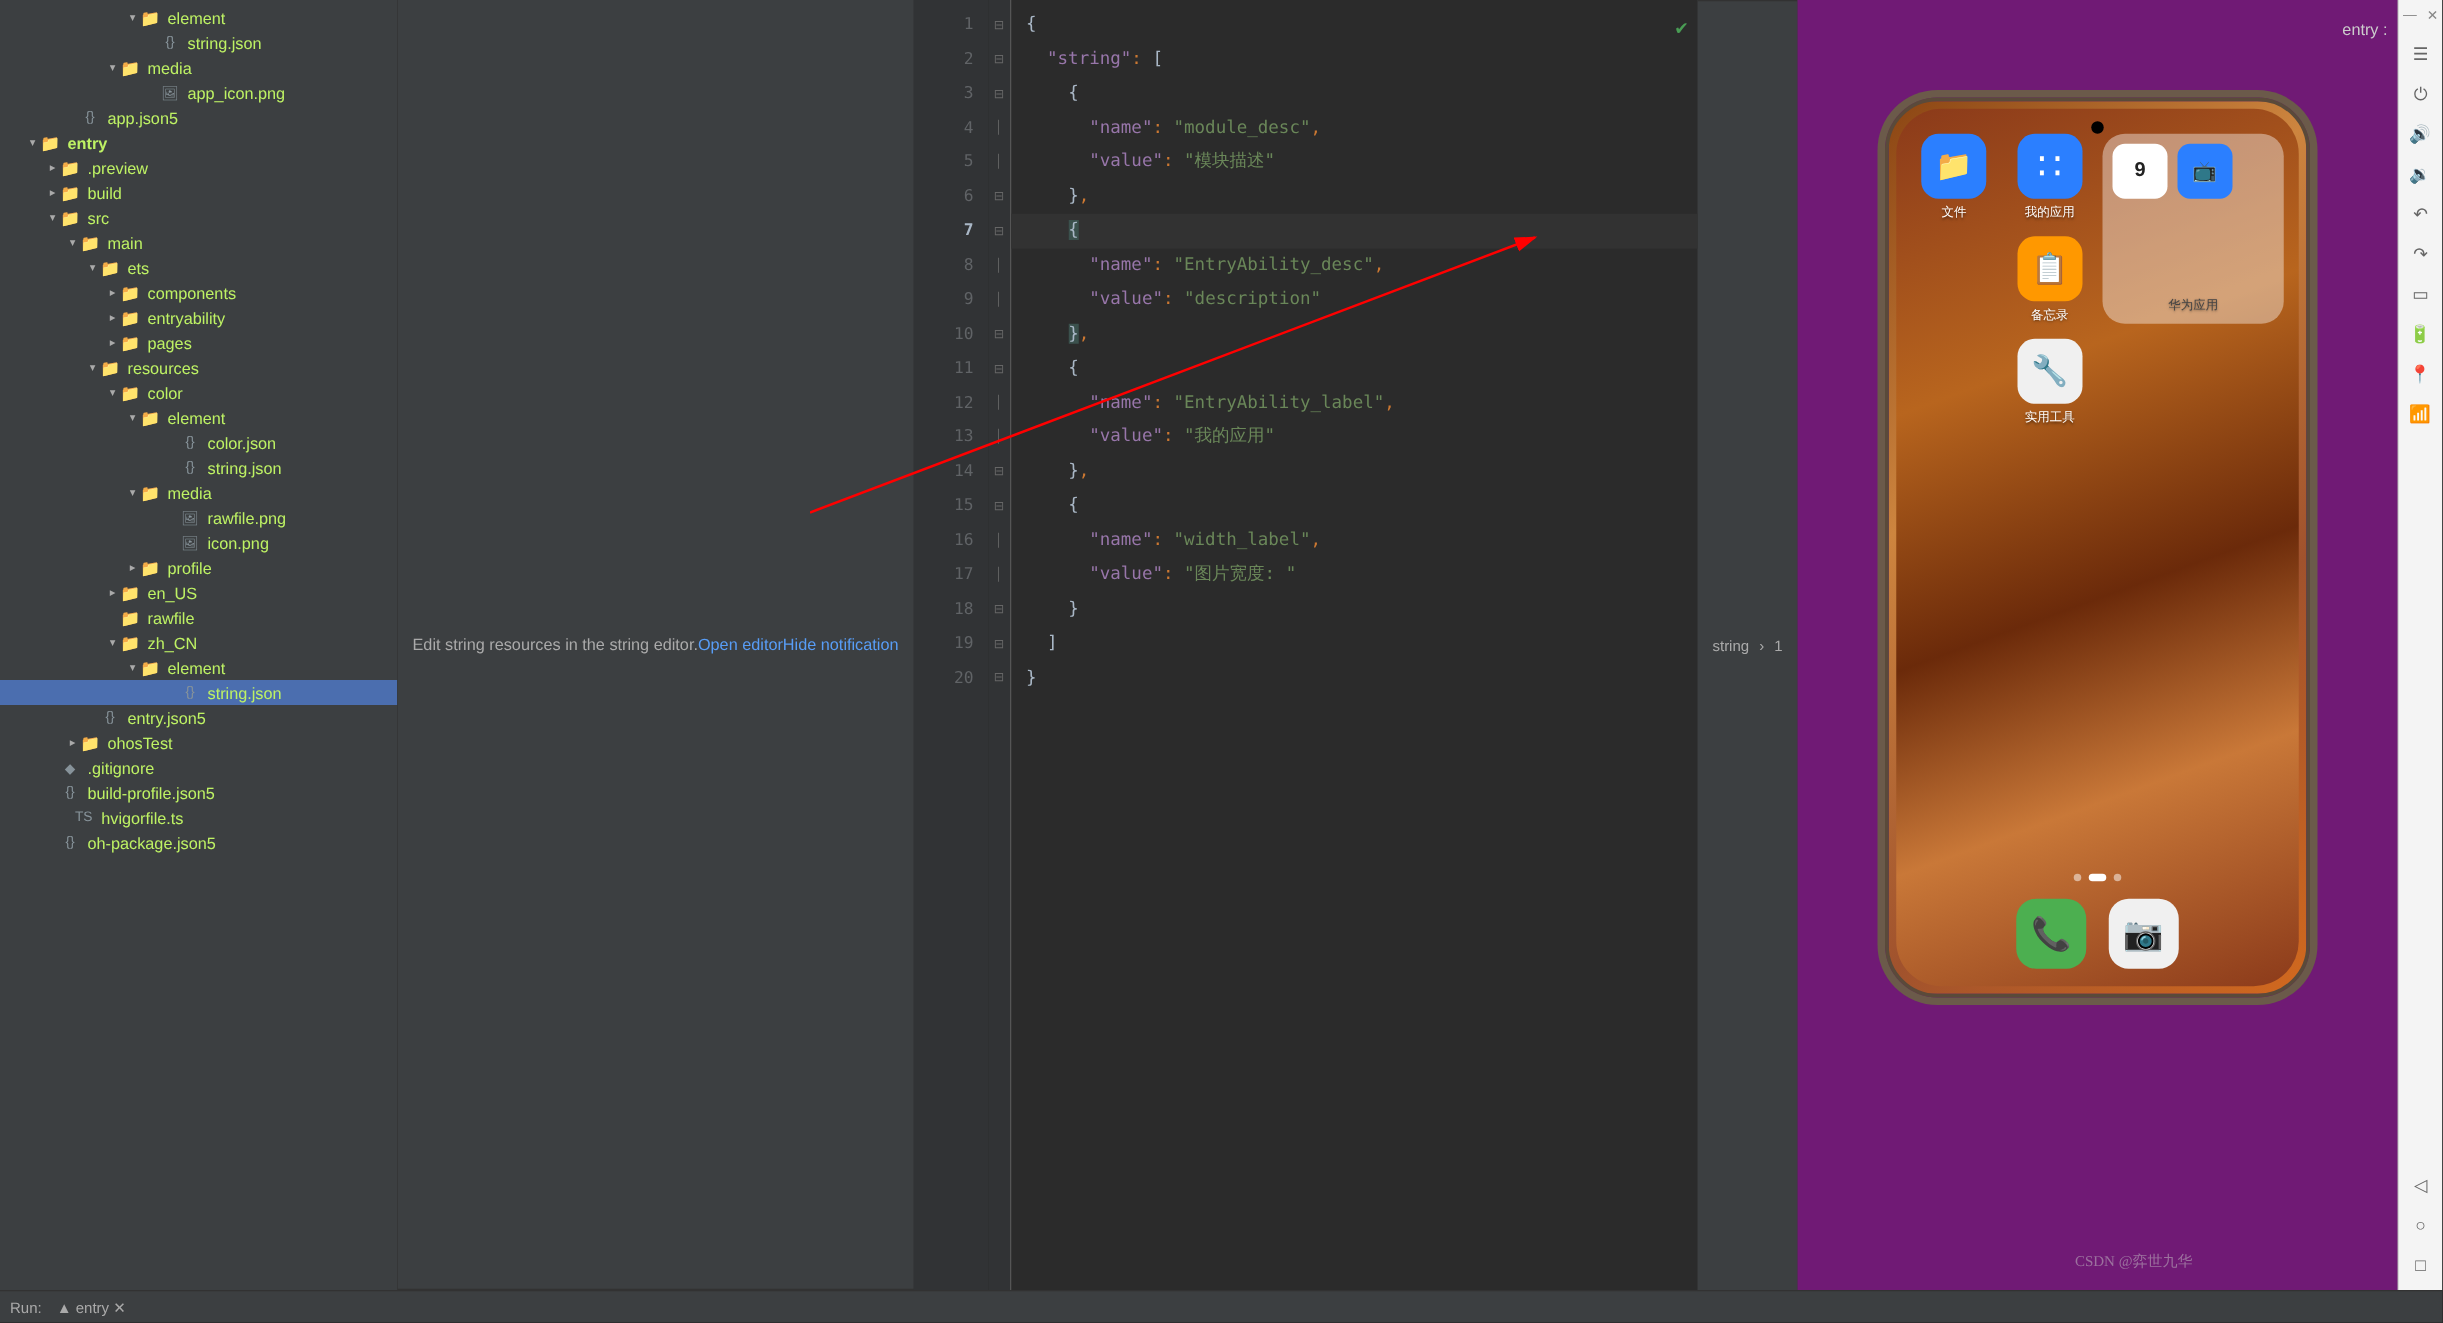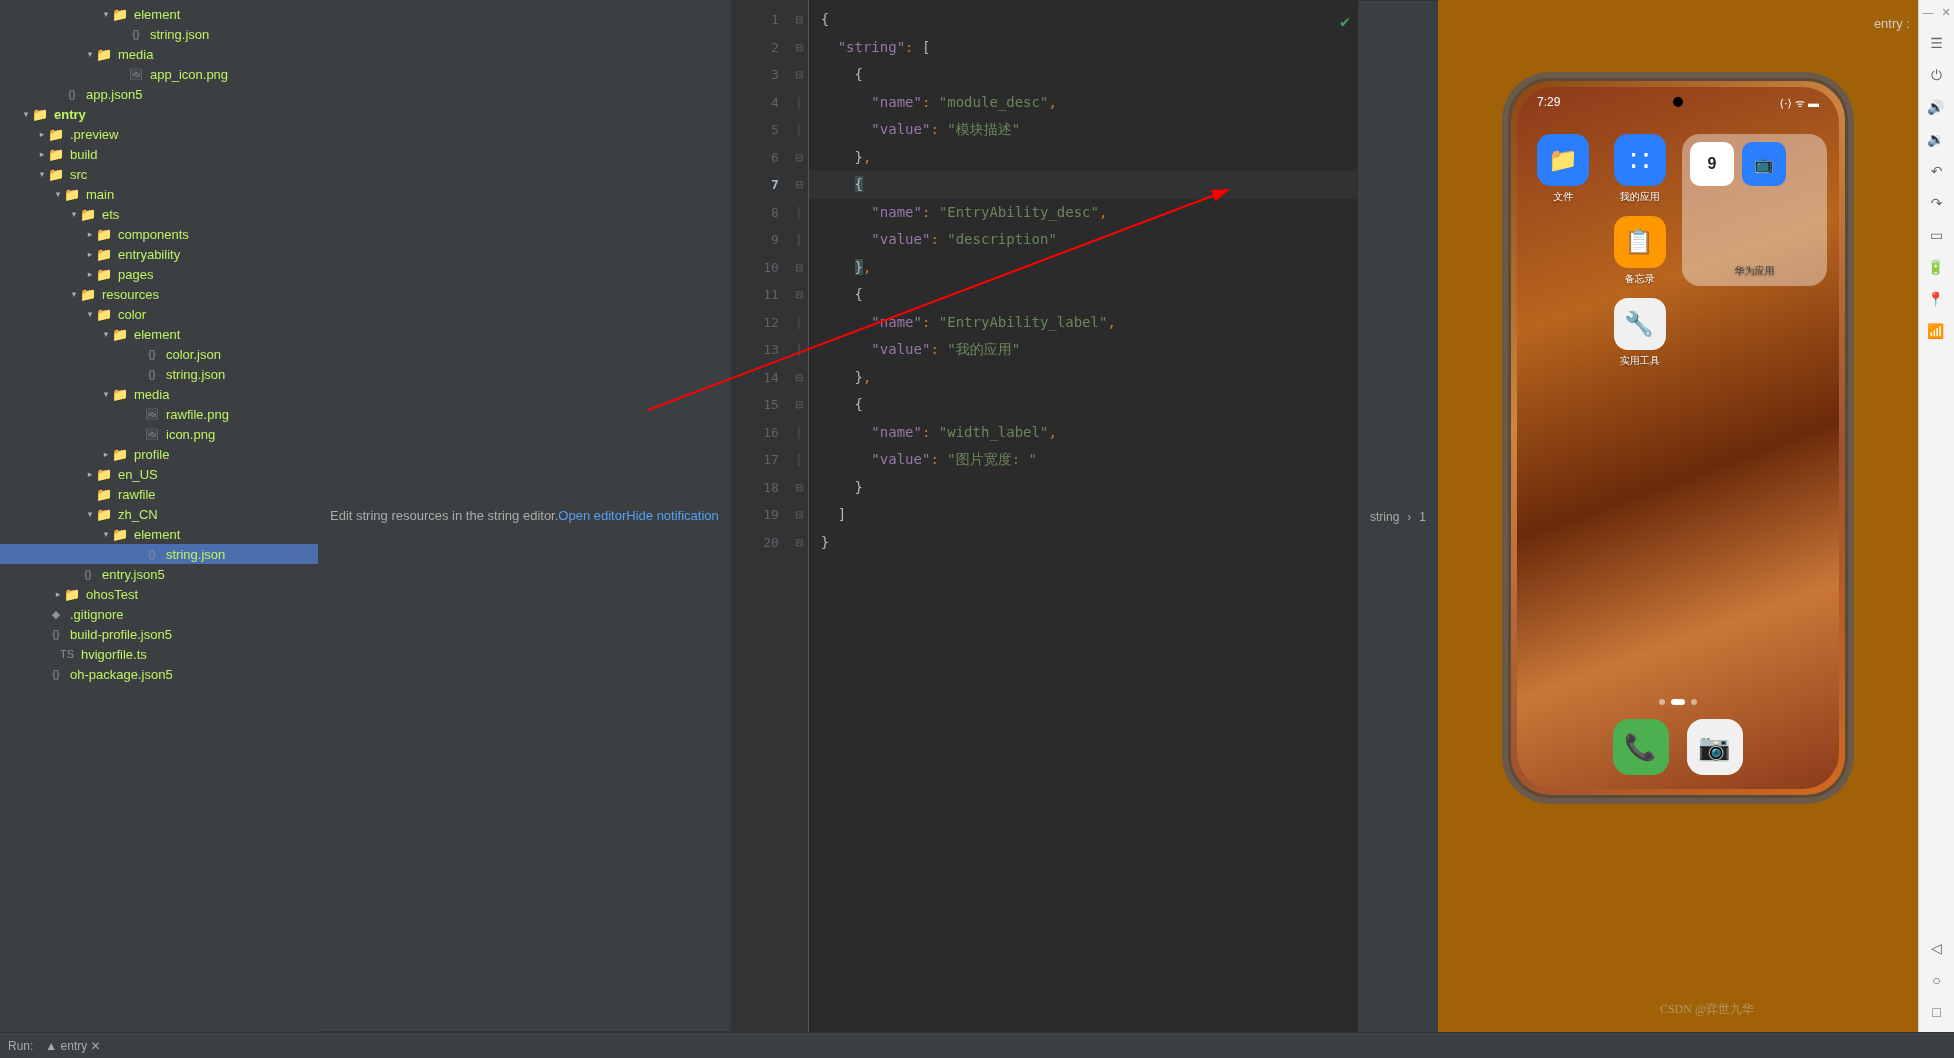--- a/index.html
+++ b/index.html
@@ -36,21 +36,21 @@
     .tok-punct { color: #cc7832; }
     .tok-key { color: #9876aa; }
     .tok-str { color: #6a8759; }
     .tok-brace { color: #a9b7c6; }
     .tok-brace-hl { background: #3b514d; }
     .check-icon { position: absolute; top: 8px; right: 8px; color: #499c54; font-size: 16px; }
     .breadcrumb { background: #3c3f41; padding: 4px 12px; font-size: 12px; color: #aaa; display: flex; align-items: center; gap: 8px; border-top: 1px solid #323232; }
     
     
     .preview-panel { width: 516px; background: #3c3f41; display: flex; position: relative; }
-    .preview-main { flex: 1; background: #a16207; position: relative; padding-top: 8px; }
+    .preview-main { flex: 1; background: #701a75; position: relative; padding-top: 8px; }
     .entry-label { position: absolute; top: 16px; right: 8px; color: #ccc; font-size: 13px; }
     .preview-toolbar { width: 36px; background: #f4f4f4; display: flex; flex-direction: column; align-items: center; padding: 6px 0; gap: 4px; border-left: 1px solid #ccc; }
     .preview-toolbar-top { display: flex; gap: 8px; font-size: 11px; color: #888; margin-bottom: 6px; }
     .tb-btn { width: 28px; height: 28px; display: flex; align-items: center; justify-content: center; color: #666; font-size: 14px; cursor: pointer; border-radius: 4px; }
     .tb-spacer { flex: 1; }
     
     
     .phone { width: 340px; height: 720px; margin: 70px auto 0; border-radius: 42px; background: linear-gradient(135deg, #8b4513, #cd853f, #a0522d, #d2691e); border: 3px solid #5a4a3a; position: relative; overflow: hidden; box-shadow: 0 0 0 6px #6b5a4a; }
     .phone-screen { position: absolute; inset: 6px; border-radius: 36px; background: linear-gradient(160deg, #8b3a1a 0%, #b8651e 30%, #6b2a0a 55%, #c97838 75%, #8b3a1a 100%); overflow: hidden; }
     .notch { position: absolute; top: 10px; left: 50%; transform: translateX(-50%); width: 10px; height: 10px; background: #000; border-radius: 50%; }
@@ -347,24 +347,20 @@
       <line x1="0" y1="230" x2="580" y2="10" stroke="#ff0000" stroke-width="2" marker-end="url(#ah)"></line>
     </svg>
   </div>
 
   <div class="preview-panel">
     <div class="preview-main">
       <span class="entry-label">entry :</span>
       <div class="phone">
         <div class="phone-screen">
           <div class="notch"></div>
-          <div class="status-bar">
-            <span>7:29</span>
-            <span class="status-right">⟨·⟩ ᯤ ▬</span>
-          </div>
           <div class="app-grid" id="app-grid">
   <div class="app-item">
                 <div class="app-icon-box" style="background:#2b7fff">📁</div>
                 <span class="app-label">文件</span>
               </div>
   <div class="app-item">
                 <div class="app-icon-box" style="background:#2b7fff;color:#fff;font-size:30px">∷</div>
                 <span class="app-label">我的应用</span>
               </div>
   <div class="widget-box">

